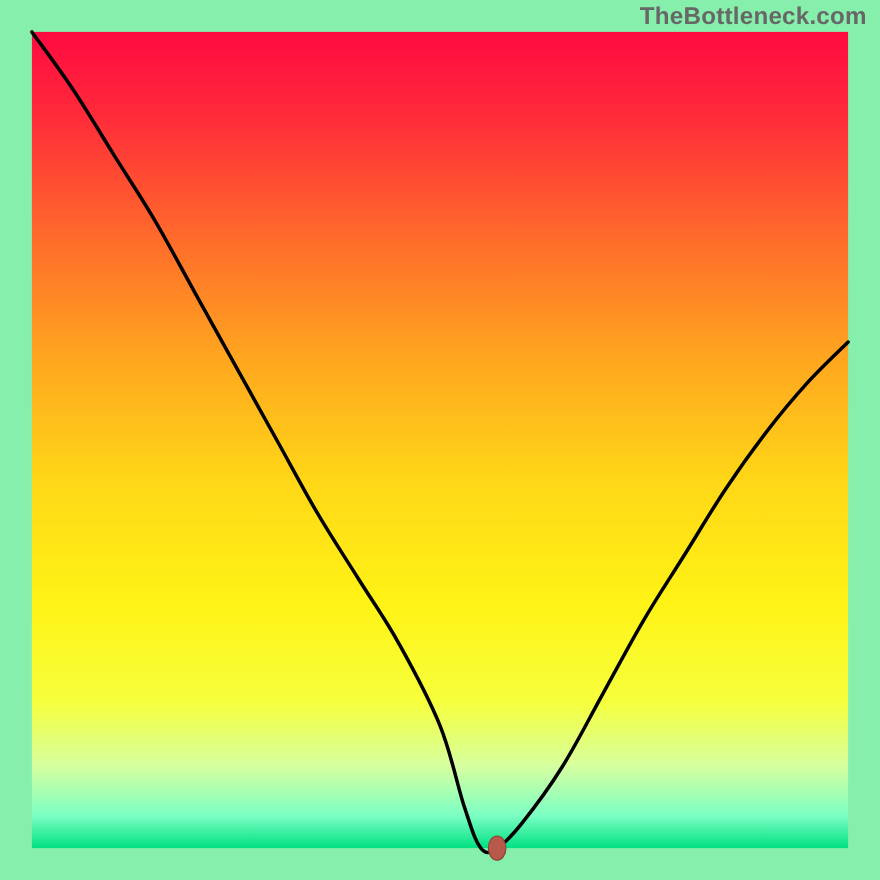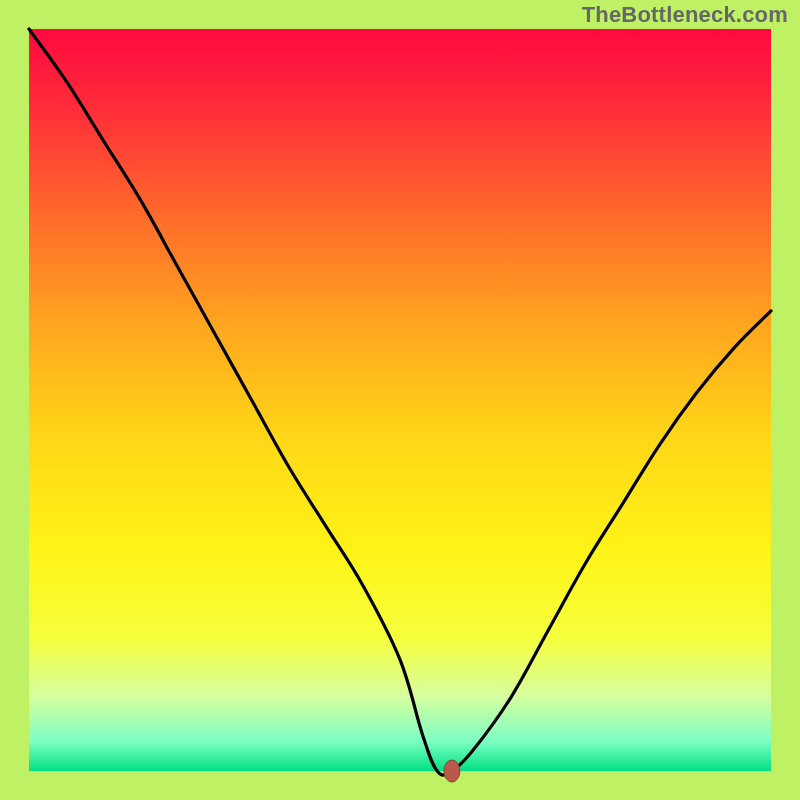--- a/index.html
+++ b/index.html
@@ -7,21 +7,21 @@
     padding: 0;
     width: 800px;
     height: 800px;
     background: #000000;
     overflow: hidden;
   }
   .frame {
     position: relative;
     width: 800px;
     height: 800px;
-    background: #bef264;
+    background: #86efac;
   }
   .watermark {
     position: absolute;
     top: 2px;
     right: 12px;
     font-family: Arial, Helvetica, sans-serif;
     font-size: 22px;
     font-weight: 600;
     color: #676767;
     letter-spacing: 0.2px;

